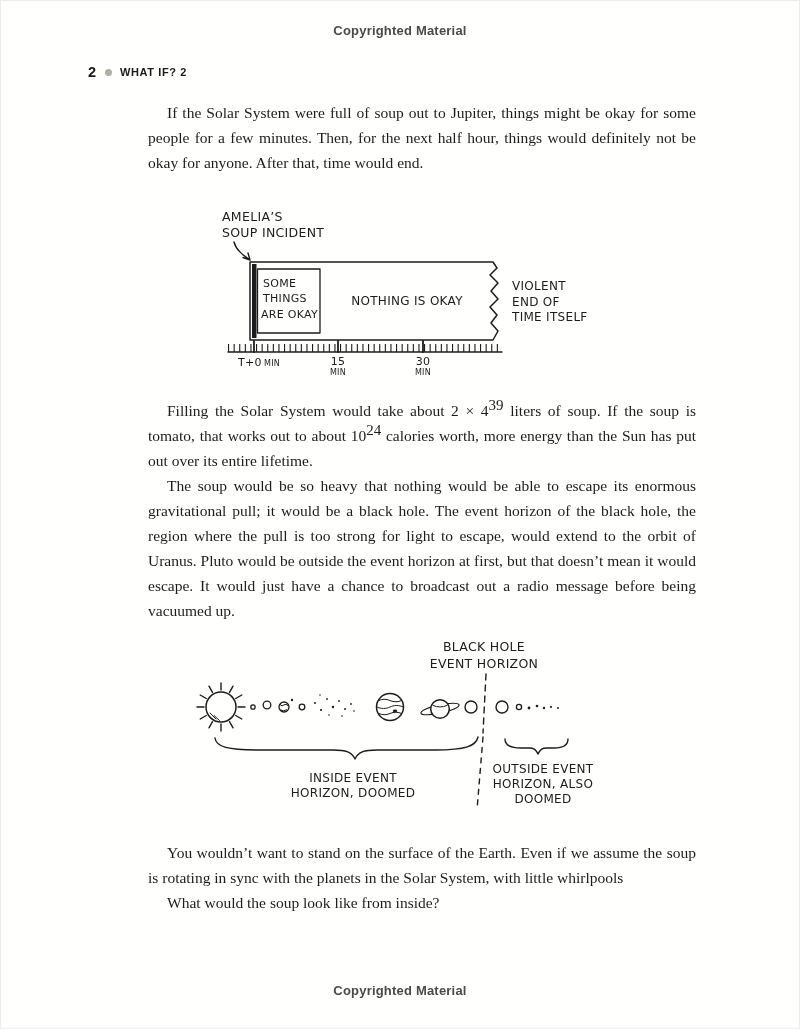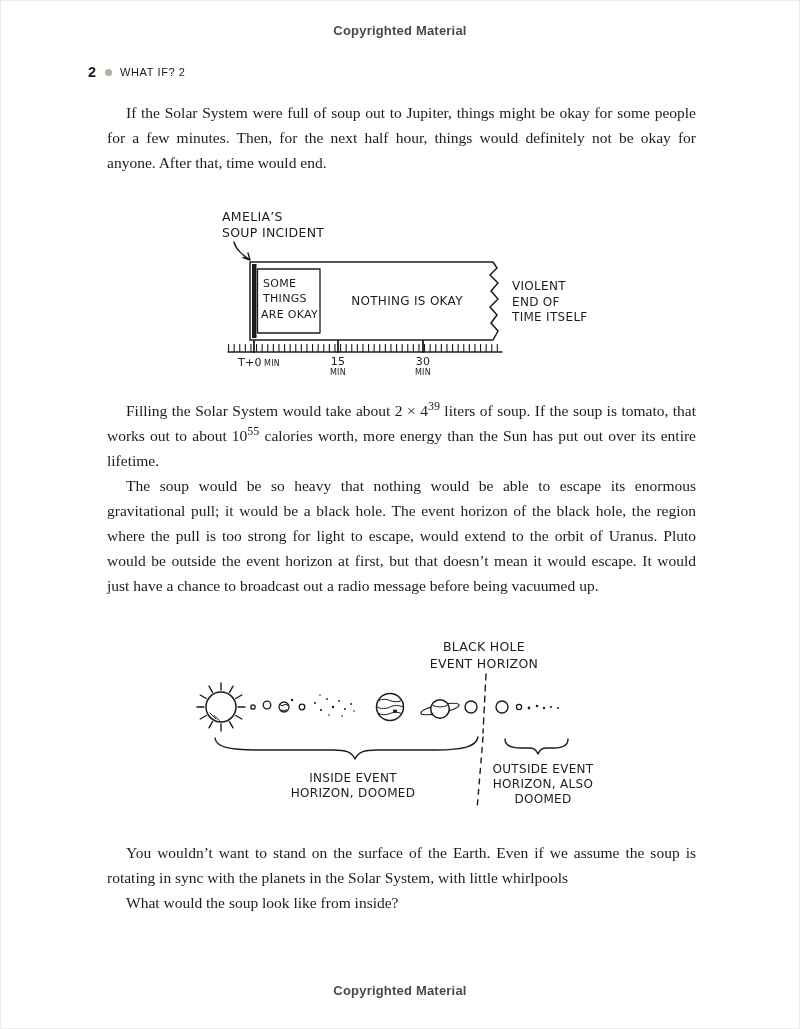--- a/index.html
+++ b/index.html
@@ -17,30 +17,31 @@
     font-size:13px; color:#4a4a4a; letter-spacing:0.2px;
   }
   .copyright.top { top:23px; }
   .copyright.bottom { top:983px; }
   .runhead {
     position:absolute; top:64px; left:88px; display:flex; align-items:center;
     font-family:"Liberation Sans", sans-serif; color:#1a1a1a;
   }
   .runhead .pagenum { font-size:14.5px; font-weight:bold; }
   .runhead .dot { width:7px; height:7px; border-radius:50%; background:#a9b2a5; margin:1px 8px 0 9px; }
-  .runhead .title { font-size:11px; font-weight:normal; letter-spacing:0.6px; }
+  .runhead .title { font-size:11px; font-weight:bold; letter-spacing:0.6px; }
   .textblock { position:absolute; left:107px; width:589px; }
   .para {
     font-size:15.5px; line-height:25px; text-align:justify; text-indent:19px;
     color:#1c1c1c;
+    margin-left:41px;
   }
   .tb1 { top:100px; }
   .tb2 { top:398px; }
   .tb3 { top:840px; }
-  sup { font-size:12px; line-height:0; vertical-align:super; }
+  sup { font-size:15px; line-height:0; vertical-align:super; }
   .fig { position:absolute; }
   .fig text {
     font-family:"DejaVu Sans", sans-serif; fill:#1c1c1c; letter-spacing:0.3px;
   }
   .stroke { stroke:#1c1c1c; fill:none; stroke-linecap:round; stroke-linejoin:round; }
 </style>
 </head>
 <body>
 
 <div class="page">
@@ -83,21 +84,21 @@
 
     <text x="20" y="160" font-size="11">T+0</text>
     <text x="46" y="160" font-size="8">MIN</text>
     <text x="120" y="159" font-size="11" text-anchor="middle">15</text>
     <text x="120" y="169" font-size="8" text-anchor="middle">MIN</text>
     <text x="205" y="159" font-size="11" text-anchor="middle">30</text>
     <text x="205" y="169" font-size="8" text-anchor="middle">MIN</text>
   </svg>
 
   <div class="textblock tb2">
-    <p class="para"><span>Filling the Solar System would take about 2 × 4</span><sup>39</sup><span> liters of soup. If the soup is tomato, that works out to about 10</span><sup>55</sup><span> calories worth, more energy than the Sun has put out over its entire lifetime.</span></p>
+    <p class="para"><span>Filling the Solar System would take about 2 × 4</span><sup>39</sup><span> liters of soup. If the soup is tomato, that works out to about 10</span><sup>24</sup><span> calories worth, more energy than the Sun has put out over its entire lifetime.</span></p>
     <p class="para">The soup would be so heavy that nothing would be able to escape its enormous gravitational pull; it would be a black hole. The event horizon of the black hole, the region where the pull is too strong for light to escape, would extend to the orbit of Uranus. Pluto would be outside the event horizon at first, but that doesn’t mean it would escape. It would just have a chance to broadcast out a radio message before being vacuumed up.</p>
   </div>
 
   <svg class="fig" style="top:630px; left:183px;" width="435" height="192" viewBox="0 0 435 192">
     <text x="301" y="21" font-size="12.5" text-anchor="middle">BLACK HOLE</text>
     <text x="301" y="38" font-size="12.5" text-anchor="middle">EVENT HORIZON</text>
 
     <path class="stroke" stroke-width="1.4" stroke-dasharray="6 5" d="M303,44 L300,103"></path>
     <path class="stroke" stroke-width="1.4" stroke-dasharray="5 5.5" d="M300,107 L294,180"></path>
 

